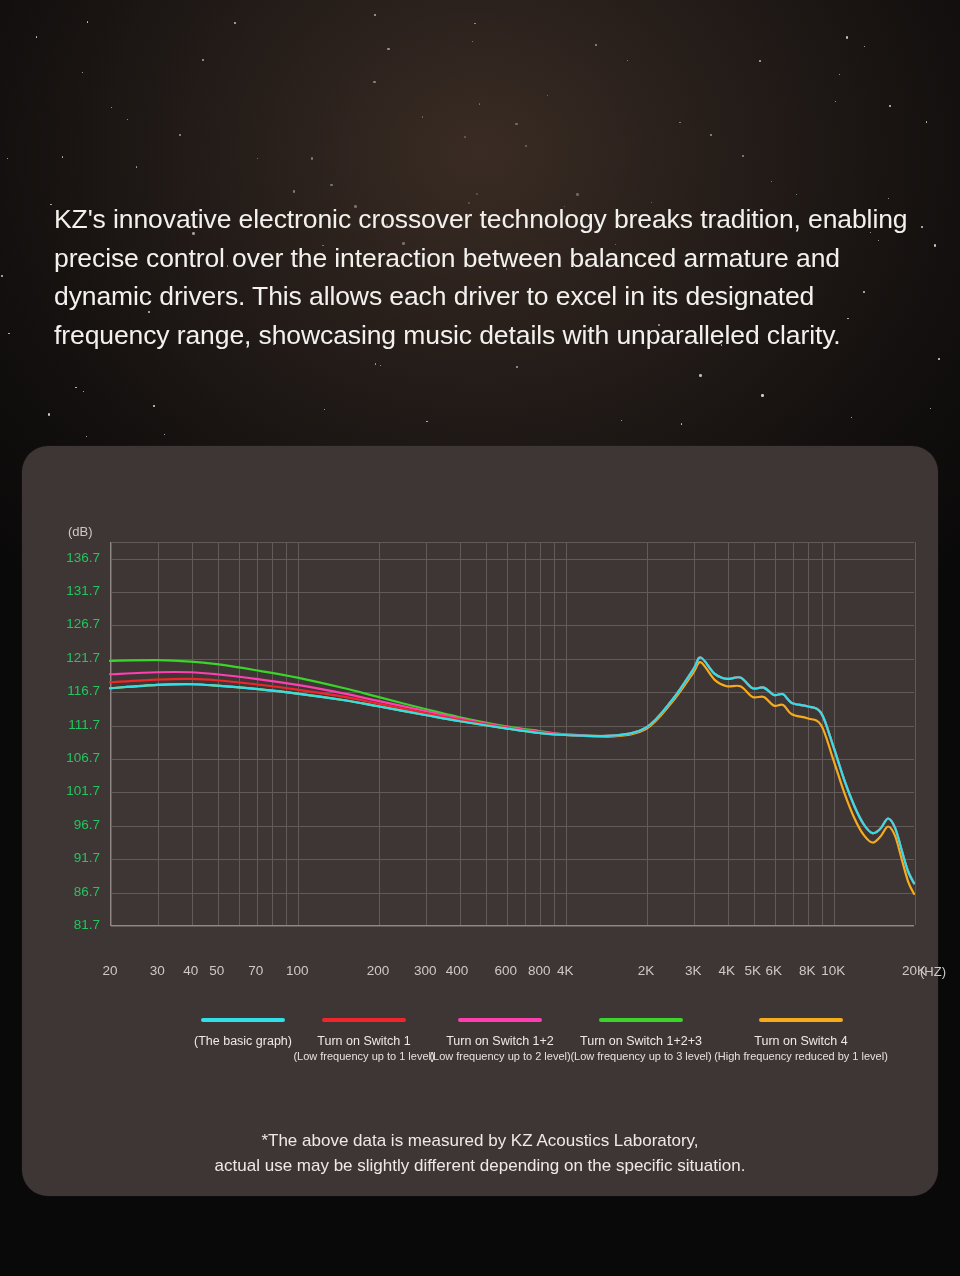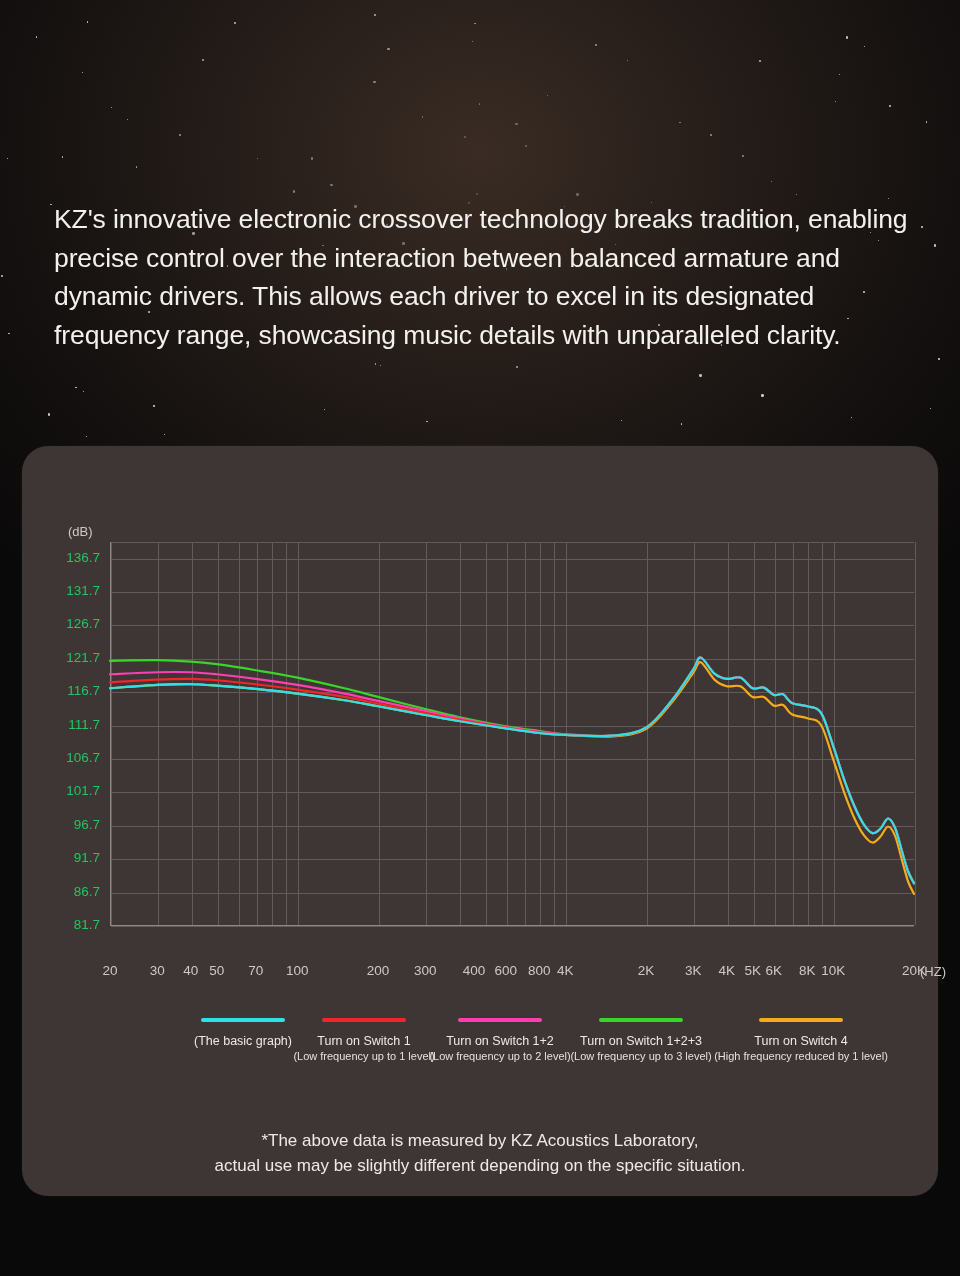--- a/index.html
+++ b/index.html
@@ -246,21 +246,21 @@
         </div>
       <div id="xlabels">
           <div class="xlabel" style="left: 88px;">20</div>
           <div class="xlabel" style="left: 135.192px;">30</div>
           <div class="xlabel" style="left: 168.676px;">40</div>
           <div class="xlabel" style="left: 194.648px;">50</div>
           <div class="xlabel" style="left: 233.81px;">70</div>
           <div class="xlabel" style="left: 275.324px;">100</div>
           <div class="xlabel" style="left: 356px;">200</div>
           <div class="xlabel" style="left: 403.192px;">300</div>
-          <div class="xlabel" style="left: 452px;">400</div>
+          <div class="xlabel" style="left: 435px;">400</div>
           <div class="xlabel" style="left: 483.868px;">600</div>
           <div class="xlabel" style="left: 517.352px;">800</div>
           <div class="xlabel" style="left: 543.324px;">4K</div>
           <div class="xlabel" style="left: 624px;">2K</div>
           <div class="xlabel" style="left: 671.192px;">3K</div>
           <div class="xlabel" style="left: 704.676px;">4K</div>
           <div class="xlabel" style="left: 730.648px;">5K</div>
           <div class="xlabel" style="left: 751.868px;">6K</div>
           <div class="xlabel" style="left: 785.352px;">8K</div>
           <div class="xlabel" style="left: 811.324px;">10K</div>

